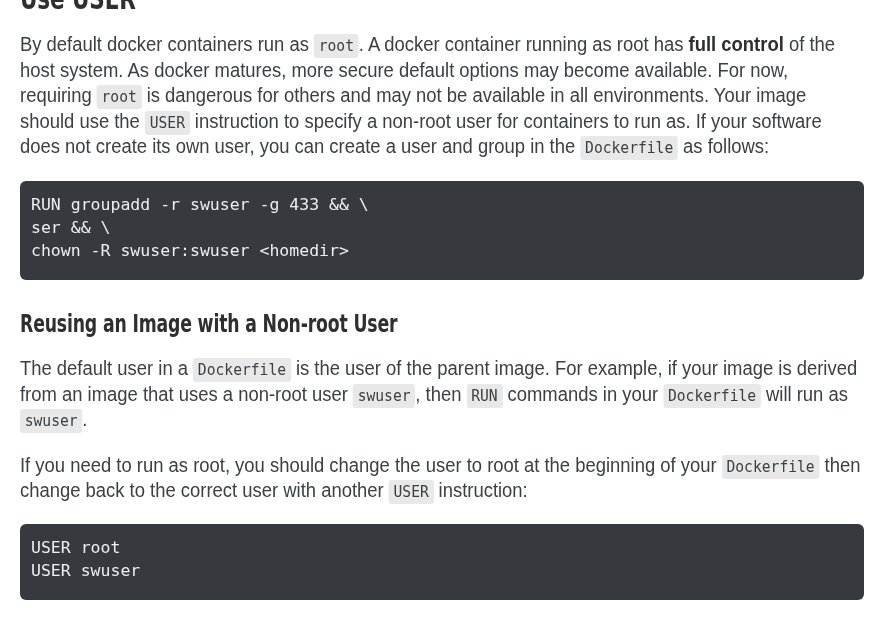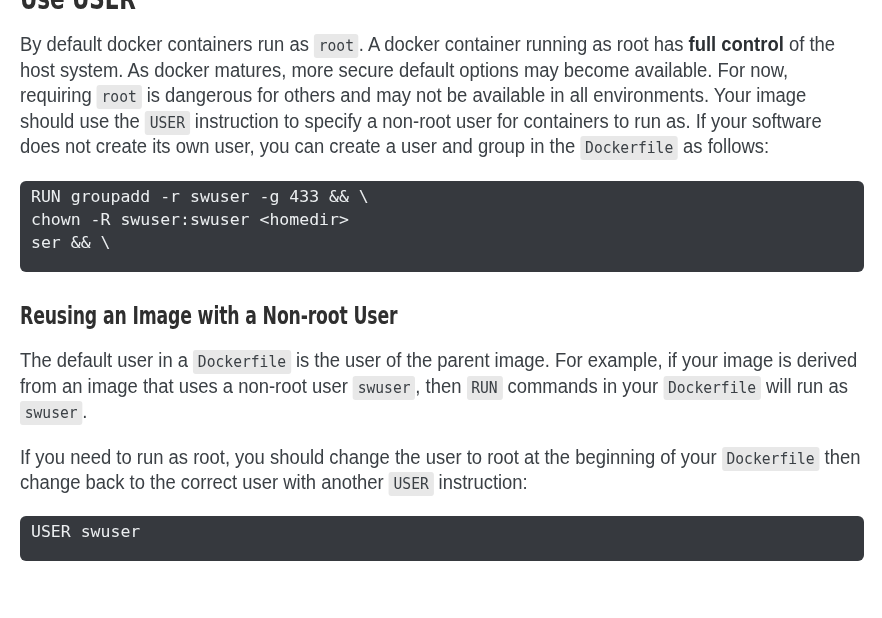--- a/index.html
+++ b/index.html
@@ -79,21 +79,21 @@
     white-space: nowrap;
     line-height: 1;
   }
 
   
   pre.codeblock {
     margin: 0;
     background: #36393e;
     color: #eceff1;
     border-radius: 6px;
-    padding: 4px 14px 18px 11px;
+    padding: 12px 14px 18px 11px;
     font-family: "DejaVu Sans Mono", "Liberation Mono", monospace;
     font-size: 16.5px;
     line-height: 23px;
     white-space: pre;
     overflow: hidden;
     box-sizing: border-box;
   }
   pre.codeblock .cline { display: block; }
 
   
@@ -111,32 +111,32 @@
   <div class="content">
 
     <h2 class="section-title">Use USER</h2>
 
     <div class="sp-after-h2"></div>
 
     <p class="para"><span>By default docker containers run as </span><code class="chip">root</code><span>. A docker container running as root has </span><b>full control</b><span> of the host system. As docker matures, more secure default options may become available. For now, requiring </span><code class="chip">root</code><span> is dangerous for others and may not be available in all environments. Your image should use the </span><code class="chip">USER</code><span> instruction to specify a non-root user for containers to run as. If your software does not create its own user, you can create a user and group in the </span><code class="chip">Dockerfile</code><span> as follows:</span></p>
 
     <div class="sp-after-p1"></div>
 
-    <pre class="codeblock"><span class="cline">RUN groupadd -r swuser -g 433 &amp;&amp; \</span><span class="cline">chown -R swuser:swuser &lt;homedir&gt;</span><span class="cline">ser &amp;&amp; \</span></pre>
+    <pre class="codeblock"><span class="cline">RUN groupadd -r swuser -g 433 &amp;&amp; \</span><span class="cline">ser &amp;&amp; \</span><span class="cline">chown -R swuser:swuser &lt;homedir&gt;</span></pre>
 
     <div class="sp-after-code1"></div>
 
     <h3 class="sub-title">Reusing an Image with a Non-root User</h3>
 
     <div class="sp-after-h3"></div>
 
     <p class="para"><span>The default user in a </span><code class="chip">Dockerfile</code><span> is the user of the parent image. For example, if your image is derived from an image that uses a non-root user </span><code class="chip">swuser</code><span>, then </span><code class="chip">RUN</code><span> commands in your </span><code class="chip">Dockerfile</code><span> will run as </span><code class="chip">swuser</code><span>.</span></p>
 
     <div class="sp-after-p2"></div>
 
     <p class="para"><span>If you need to run as root, you should change the user to root at the beginning of your </span><code class="chip">Dockerfile</code><span> then change back to the correct user with another </span><code class="chip">USER</code><span> instruction:</span></p>
 
     <div class="sp-after-p3"></div>
 
-    <pre class="codeblock"><span class="cline">USER swuser</span></pre>
+    <pre class="codeblock"><span class="cline">USER root</span><span class="cline">USER swuser</span></pre>
 
   </div>
 </div>
 
 </body></html>

